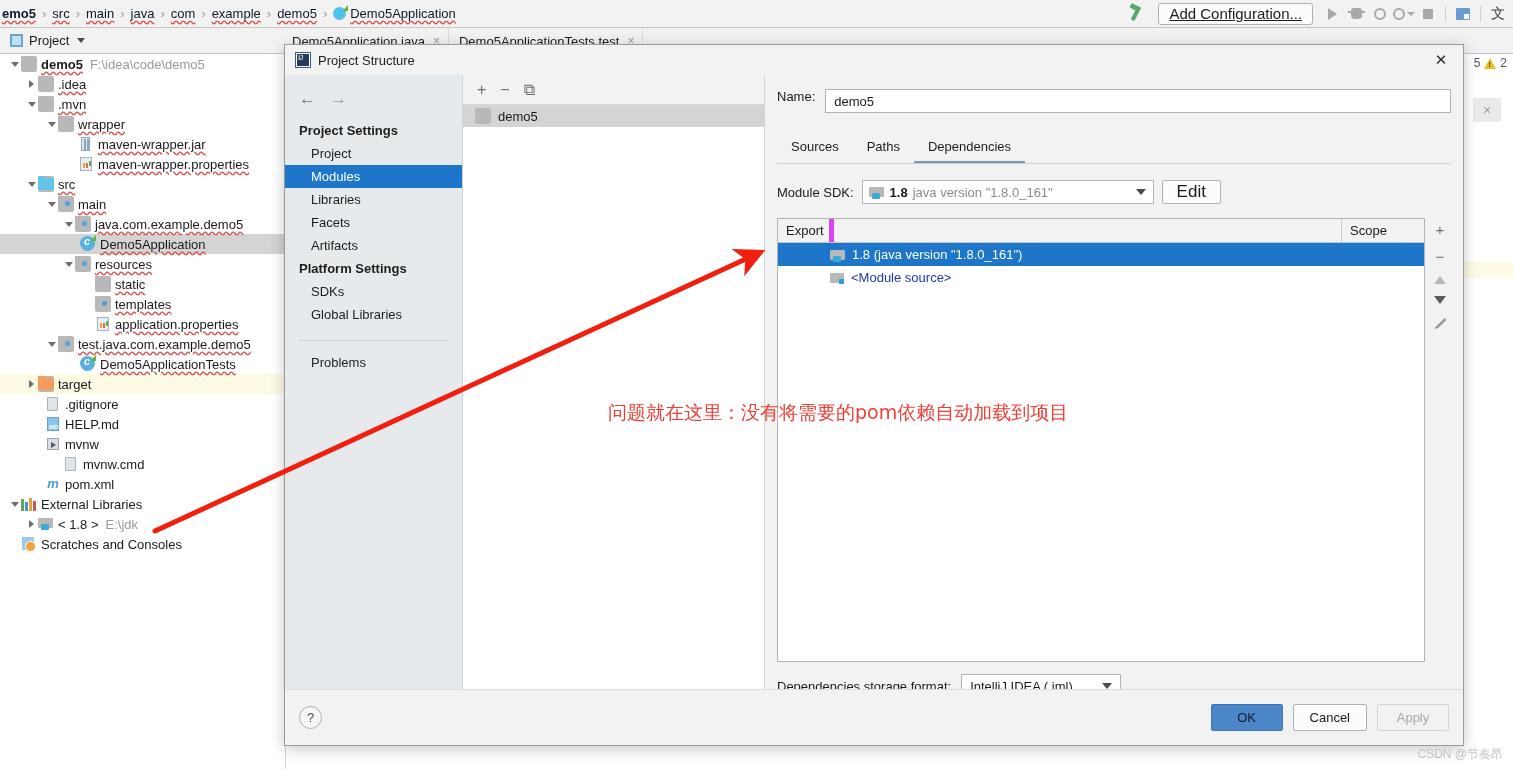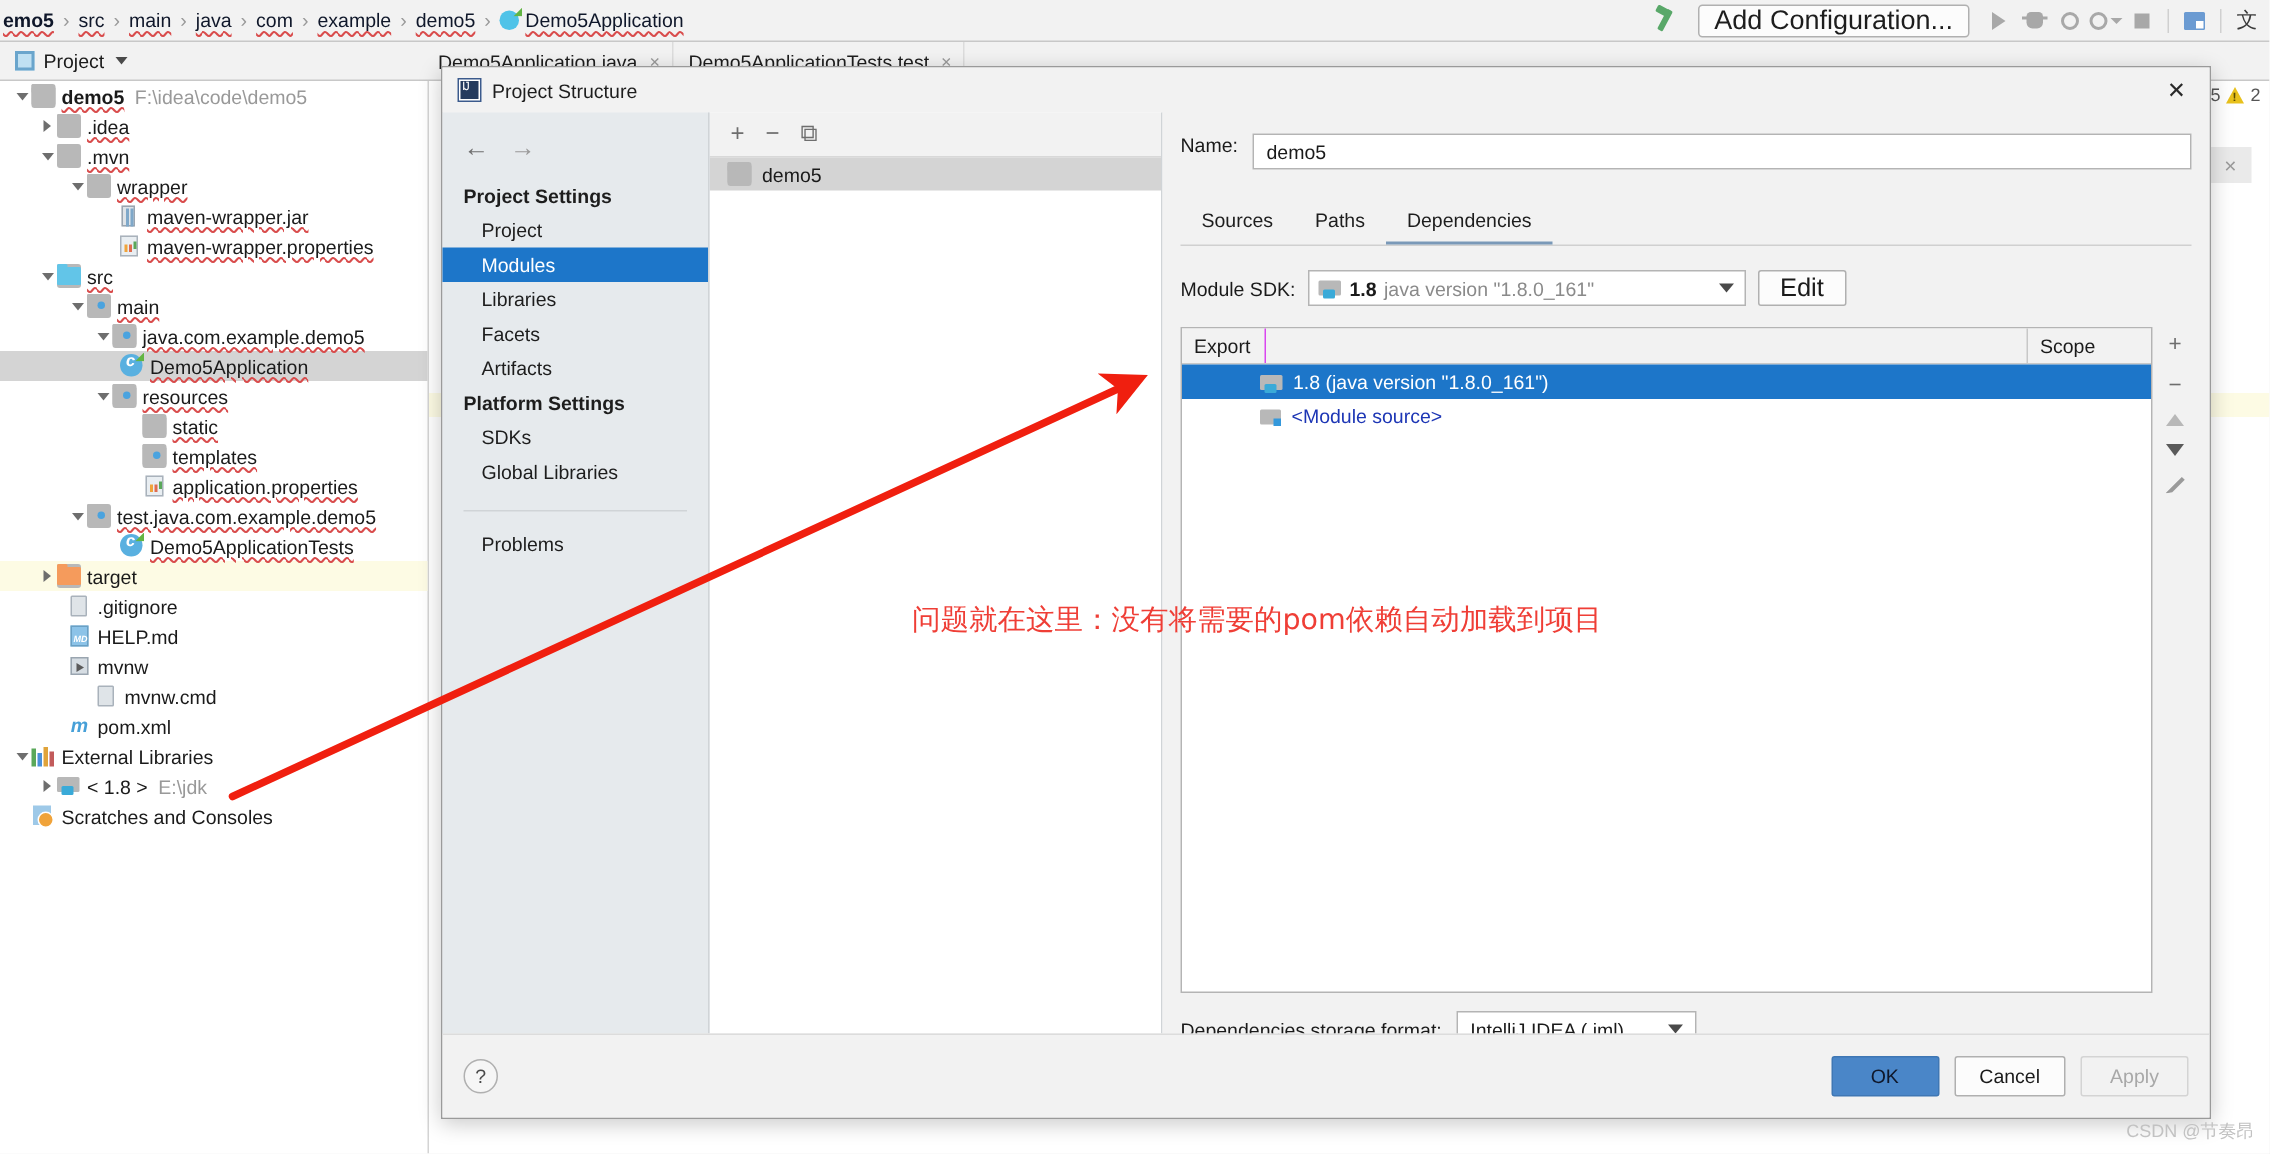--- a/index.html
+++ b/index.html
@@ -44,22 +44,22 @@
   .hammer:before {
     content:""; position:absolute; left:6px; top:3px; width:4px; height:15px;
     background:#59a869; transform:rotate(28deg); border-radius:1px;
   }
   .hammer:after {
     content:""; position:absolute; left:2px; top:2px; width:10px; height:5px;
     background:#59a869; transform:rotate(28deg); border-radius:1px;
   }
   .addconf {
     height:22px; padding:0 10px; border:1px solid #b0b0b0; border-radius:3px;
-    background:#fcfcfc; font-size:18px; color:#1d1d1d;
-    display:flex; align-items:center; margin:0 6px;
+    background:#fcfcfc; font-size:15px; color:#1d1d1d;
+    display:flex; align-items:center; margin:0 6px;text-decoration:underline;
   }
   .tb-ico { width:22px; height:22px; display:flex; align-items:center; justify-content:center; }
   .tri-run { width:0;height:0;border-left:9px solid #a8a8a8;border-top:6px solid transparent;border-bottom:6px solid transparent; }
   .bug-ico { width:11px;height:11px;border-radius:3px 3px 4px 4px;background:#a8a8a8;position:relative; }
   .bug-ico:before{content:"";position:absolute;left:-3px;top:3px;width:17px;height:1.5px;background:#a8a8a8;}
   .coverage-ico{width:12px;height:12px;border:2px solid #a8a8a8;border-radius:50%;}
   .coverage2{width:12px;height:12px;border:2px solid #a8a8a8;border-radius:50%;position:relative;}
   .stop-ico{width:10px;height:10px;background:#a8a8a8;}
   .caret-sm{width:0;height:0;border-left:4px solid transparent;border-right:4px solid transparent;border-top:4px solid #a8a8a8;margin-left:2px;}
   .vsep{width:1px;height:16px;background:#d0d0d0;margin:0 4px;}
@@ -128,21 +128,21 @@
   
   .gutter-warn { position:absolute; right:6px; top:56px; display:flex; align-items:center; gap:4px; font-size:12px; color:#555; }
   .warn-tri { width:0;height:0;border-left:6px solid transparent;border-right:6px solid transparent;border-bottom:11px solid #e8c11c; position:relative; }
   .warn-tri:after{content:"!";position:absolute;left:-2px;top:2px;font-size:8px;color:#5a4a00;font-weight:bold;}
   .ed-close { position:absolute; right:12px; top:98px; width:28px;height:24px; background:#eaeaea; color:#9a9a9a;
               display:flex;align-items:center;justify-content:center;font-size:14px; }
   .band-yellow { position:absolute; right:0; top:262px; width:1513px; height:16px; background:#fdfbe4; }
 
   
   .dlg {
-    position:absolute; left:294px; top:44px; width:1180px; height:702px;
+    position:absolute; left:284px; top:44px; width:1180px; height:702px;
     background:#f2f2f2; border:1px solid #9a9a9a;
     box-shadow:0 3px 14px rgba(0,0,0,.22);
   }
   .dlg-title { height:30px; display:flex; align-items:center; padding:0 0 0 10px; background:#f2f2f2; }
   .ij-ico { width:16px;height:16px; background:#fff; border:1px solid #3b5a8c; margin-right:7px; position:relative; }
   .ij-ico:before{content:"";position:absolute;left:1px;top:1px;right:1px;bottom:1px;background:#253b5e;}
   .ij-ico:after{content:"IJ";position:absolute;left:2px;top:0px;font-size:8px;color:#fff;letter-spacing:-1px;}
   .dlg-title-text { font-size:13px; color:#1d1d1d; }
   .dlg-close { margin-left:auto; width:44px;height:30px; display:flex;align-items:center;justify-content:center;
                font-size:15px; color:#2a2a2a; }
@@ -185,21 +185,21 @@
   .jdk-ico { width:16px;height:14px; position:relative; flex:none; }
   .jdk-ico:before{content:"";position:absolute;left:0;top:2px;width:15px;height:10px;background:#b8b8b8;border-radius:1px;}
   .jdk-ico:after{content:"";position:absolute;left:3px;bottom:0px;width:8px;height:6px;background:#3aaad8;border-radius:1px;}
   .edit-btn { height:24px; padding:0 14px; border:1px solid #b0b0b0; background:#fcfcfc; border-radius:2px;
               font-size:17px; display:flex; align-items:center; }
 
   .tbl-wrap { display:flex; margin-top:14px; }
   .tbl { flex:1; border:1px solid #b4b4b4; background:#fff; height:444px; }
   .tbl-head { display:flex; height:24px; background:#f2f2f2; border-bottom:1px solid #c8c8c8; font-size:13px; }
   .th { display:flex; align-items:center; padding:0 8px; }
-  .th.export { width:56px; border-right:1px solid #d946ef; }
+  .th.export { width:56px; border-right:5px solid #d946ef; }
   .th.mid { flex:1; border-right:1px solid #c8c8c8; }
   .th.scope { width:82px; }
   .trow2 { height:23px; display:flex; align-items:center; padding-left:52px; gap:6px; font-size:13px; color:#1d36b5; }
   .trow2.sel { background:#1d76c9; color:#fff; }
   .srcfolder-ico { width:15px;height:14px; position:relative; flex:none; }
   .srcfolder-ico:before{content:"";position:absolute;left:0;top:2px;width:14px;height:10px;background:#b8b8b8;border-radius:1px;}
   .srcfolder-ico:after{content:"";position:absolute;right:1px;bottom:1px;width:5px;height:5px;background:#3498db;}
 
   .tbl-side { width:22px; margin-left:4px; display:flex; flex-direction:column; align-items:center;
               gap:12px; padding-top:4px; color:#6e6e6e; }

